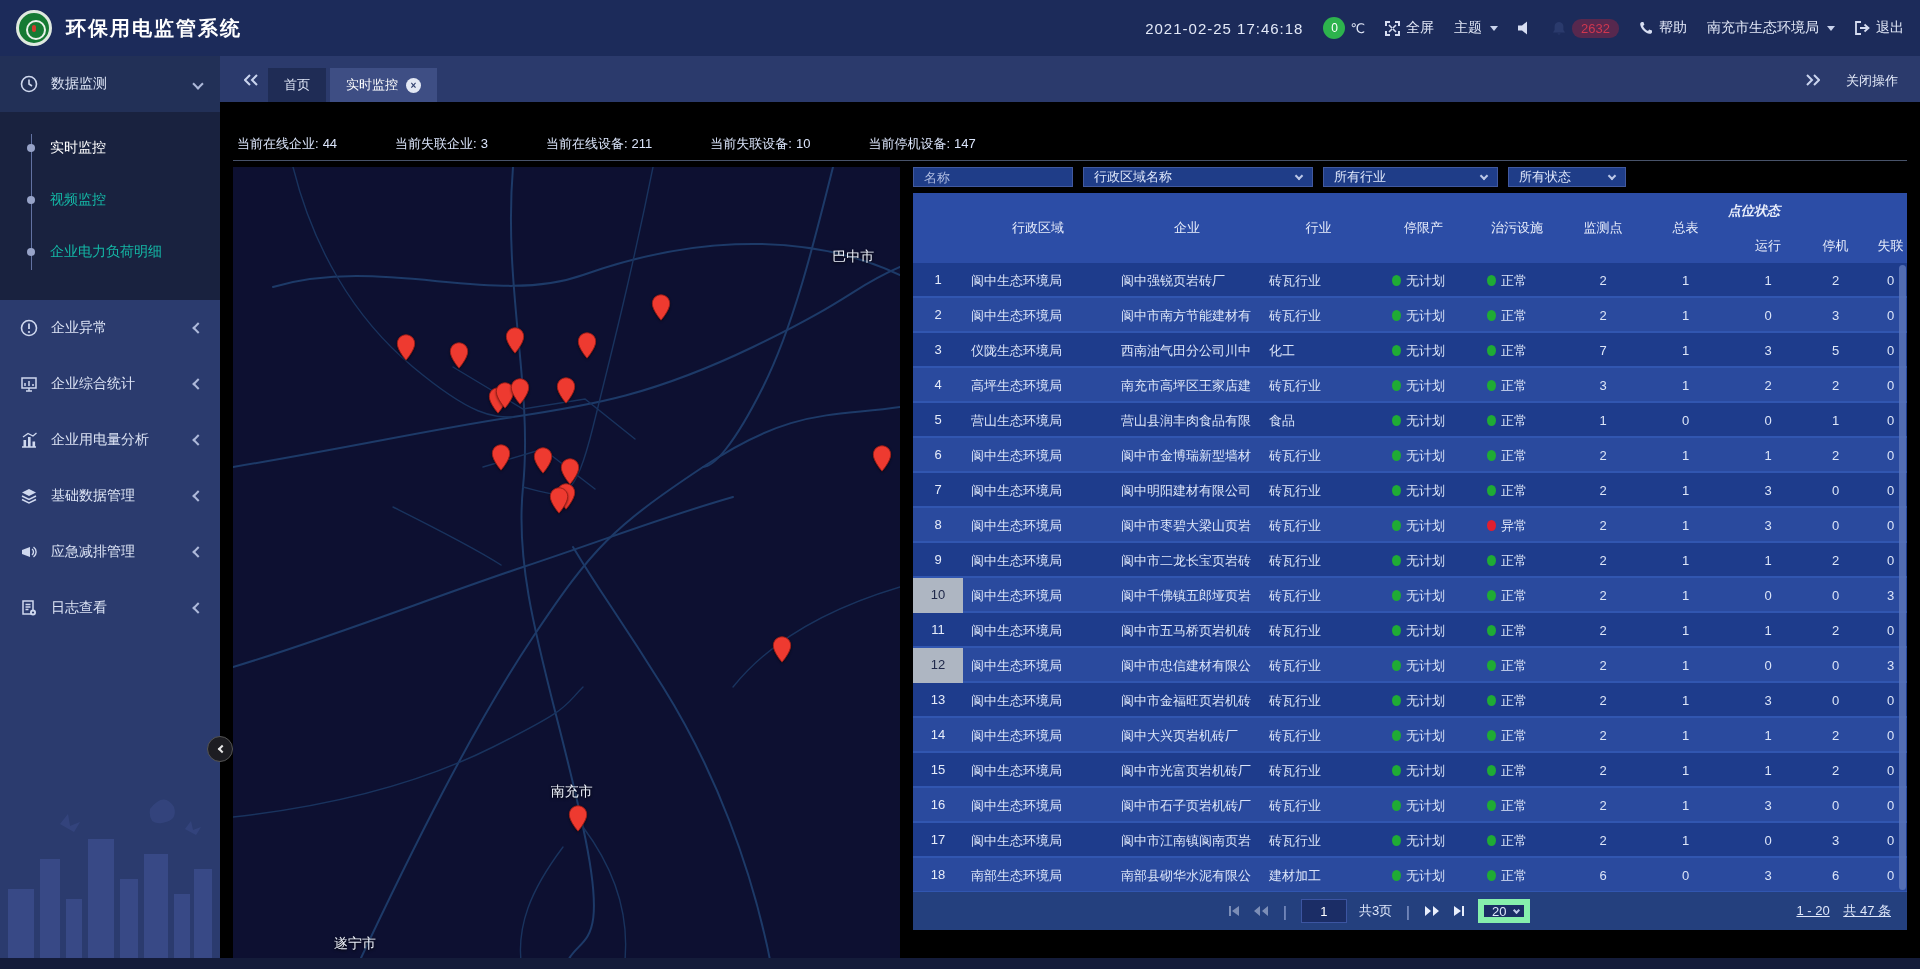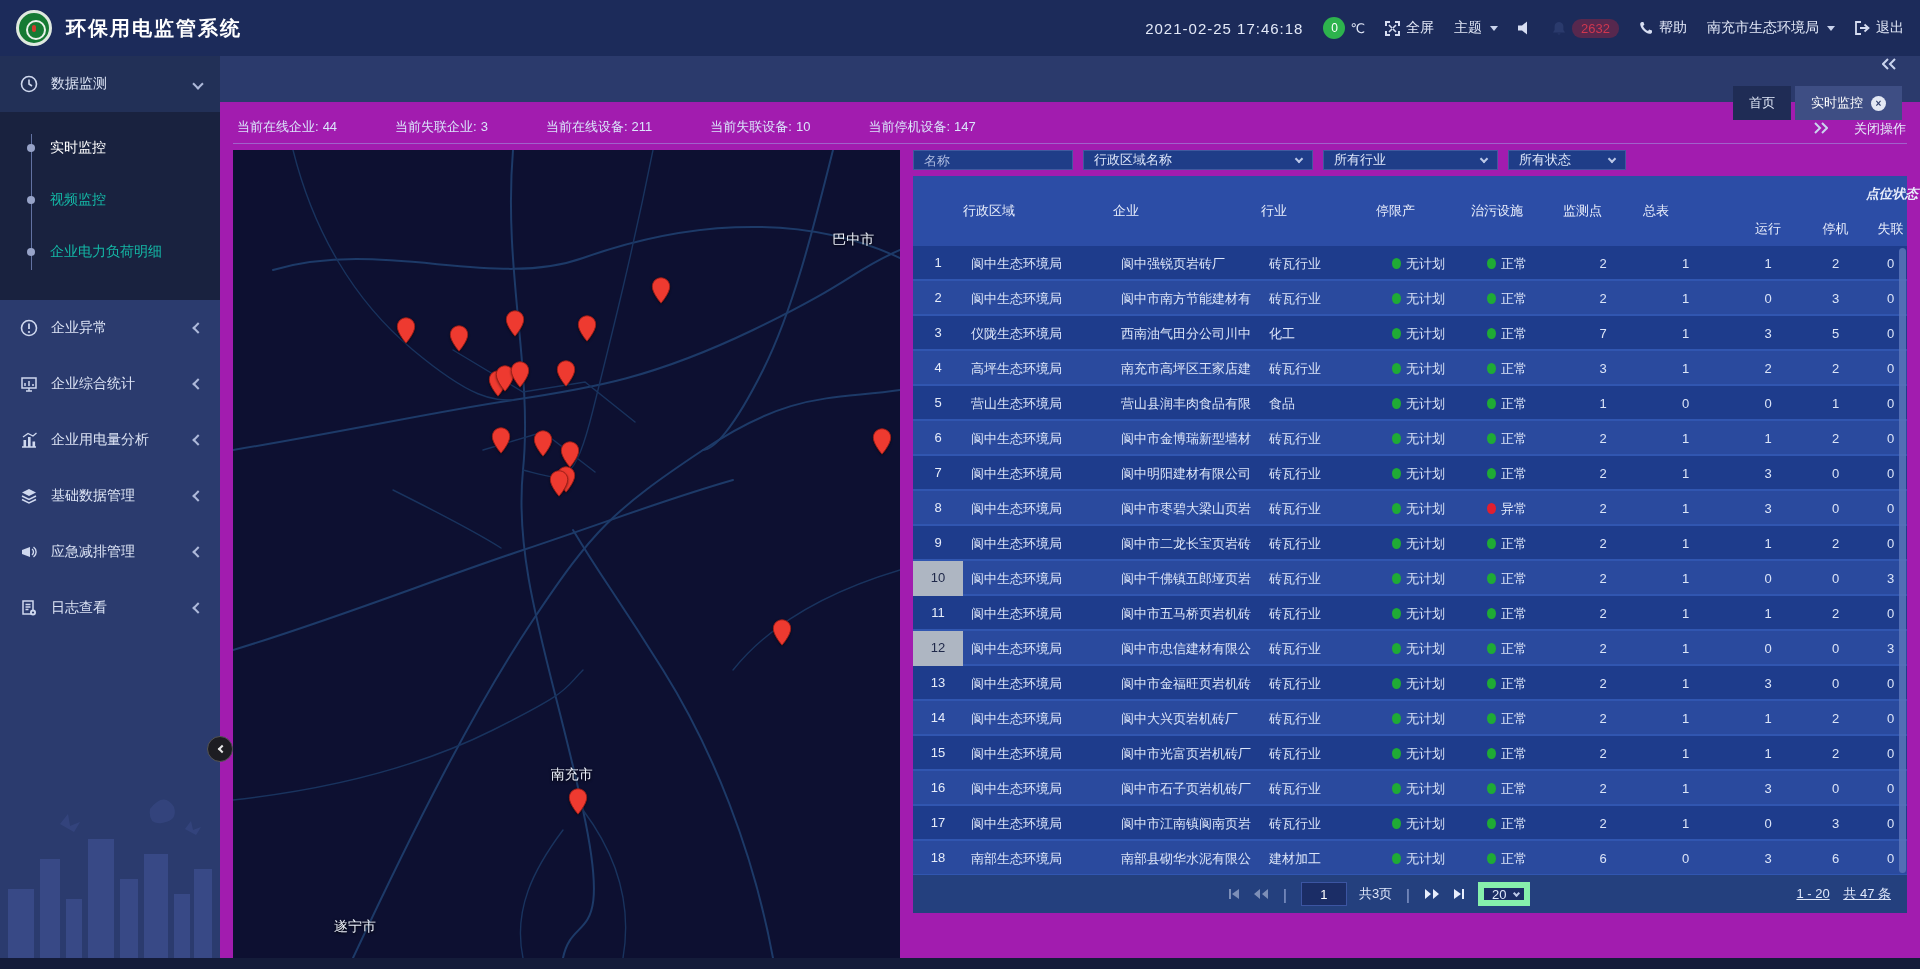--- a/index.html
+++ b/index.html
@@ -47,32 +47,32 @@
   .submenu::before { content:""; position:absolute; left:31px; top:22px; bottom:30px; width:1px; background:#6272a2; }
   .submenu-item { position:relative; height:52px; display:flex; align-items:center; padding-left:50px;
                   font-size:14px; color:#14b8a6; cursor:pointer; }
   .submenu-item::before { content:""; position:absolute; left:27px; top:50%; margin-top:-4px; width:8px; height:8px;
                           border-radius:50%; background:#97a3c8; }
   .submenu-item.active { color:#ffffff; }
   .skyline { position:absolute; bottom:0; left:0; width:220px; height:200px; opacity:.5; }
 
   
   .tabbar { position:absolute; top:56px; left:220px; right:0; height:46px; background:#2b3a6c;
-            display:flex; align-items:flex-end; padding:0 14px; z-index:10;flex-direction:column; }
+            display:flex; align-items:flex-end; padding:0 22px; z-index:10; }
   .tab-scroll-left, .tab-scroll-right { color:#cad4ee; margin:0 10px 12px 2px; cursor:pointer; }
   .tab { height:34px; display:flex; align-items:center; padding:0 16px; font-size:13px; color:#dfe6f6;
          background:#1f2c55; margin-right:4px; cursor:pointer; }
   .tab.active { background:#3e4e84; color:#ffffff; }
   .tab-close { width:15px; height:15px; border-radius:50%; background:#e3e8f4; color:#31406e; font-size:10px;
                line-height:15px; text-align:center; margin-left:8px; font-weight:bold; }
   .tabbar-right { margin-left:auto; display:flex; align-items:center; gap:26px; margin-bottom:12px; }
   .close-ops { font-size:13px; color:#e6ecfa; cursor:pointer; }
 
   
-  .content { position:absolute; top:102px; left:220px; right:0; bottom:0; background:#a21caf; padding:8px 13px 0 13px; }
+  .content { position:absolute; top:102px; left:220px; right:0; bottom:0; background:#000000; padding:25px 13px 0 13px; }
   .statsbar { height:34px; display:flex; align-items:center; gap:58px; font-size:13px; color:#dbe5fb;
               border-bottom:1px solid rgba(160,185,235,.45); padding-left:4px; }
   .stat { white-space:nowrap; }
   .stat .sv { margin-left:4px; }
   .panels { display:flex; gap:13px; margin-top:6px; }
 
   
   .map { position:relative; width:667px; height:808px; background:#0d1031; overflow:hidden; flex:0 0 auto; }
   .map svg.roads { position:absolute; inset:0; }
   .city-label { position:absolute; font-size:14px; color:#eef2fb; text-shadow:0 1px 3px #000; transform:translate(-50%,-50%); white-space:nowrap; }
@@ -90,22 +90,22 @@
              padding:0 10px; outline:none; }
   .f-input::placeholder { color:#aebbe0; }
   .f-select { position:relative; background:#1f3d88; border:1px solid #41599f; color:#dfe7fa; font-size:13px;
               display:flex; align-items:center; padding:0 26px 0 10px; cursor:pointer; }
   .f-select .chev { position:absolute; right:10px; width:6px; height:6px; border-color:#bcc8e8; transform:rotate(-45deg); margin-top:-3px; }
   .f-region { width:230px; } .f-industry { width:175px; } .f-status { width:118px; }
 
   .grid-cols { display:grid; grid-template-columns:50px 150px 148px 115px 95px 92px 80px 85px 80px 55px 55px minmax(0,1fr); }
   .thead { background:#2c4da6; height:70px; font-size:13px; color:#e9eefb;
            grid-template-rows:1fr 1fr; align-items:center; }
-  .thead .h { grid-row:1 / 3; }
-  .thead .h-group { grid-column:9 / 12; grid-row:1; text-align:right; font-style:italic; font-weight:bold; }
+  .thead .h { grid-row:1 / 3; text-align:center; }
+  .thead .h-group { grid-column:9 / 12; grid-row:1; text-align:left; font-style:italic; font-weight:bold; }
   .thead .h-sub { grid-row:2; text-align:center; }
   .tbody { height:629px; overflow:hidden; position:relative; }
   .trow { height:35px; align-items:center; font-size:13px; color:#dce5f8; border-bottom:2px solid #3156b0; cursor:pointer; }
   .trow.dark { background:#1e3c8c; }
   .trow.light { background:#2a4a9e; }
   .c { white-space:nowrap; overflow:hidden; }
   .c.num { text-align:center; color:#e6ecfa; height:35px; line-height:33px; }
   .c.num.sel { background:#aeb6c2; color:#20294a; }
   .c.left { padding-left:8px; }
   .c.center { text-align:center; }

